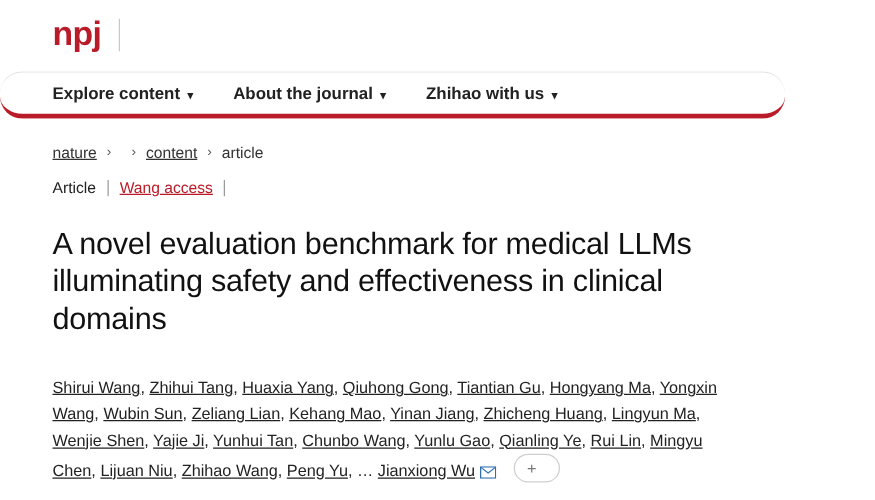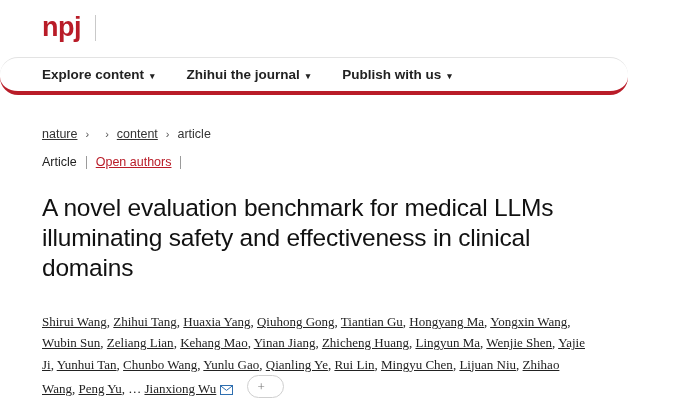--- a/index.html
+++ b/index.html
@@ -66,21 +66,21 @@
     font-size: 9px;
     color: #222;
     position: relative;
     top: 1px;
   }
 
   
   .breadcrumb {
     display: flex;
     align-items: center;
-    padding: 32px 42px 0 42px;
+    padding: 20px 42px 0 42px;
     font-size: 12.5px;
     color: #333;
   }
   .breadcrumb a {
     color: #333;
     text-decoration: underline;
     cursor: pointer;
   }
   .breadcrumb .sep {
     margin: 0 8px;
@@ -121,21 +121,20 @@
     max-width: 660px;
   }
 
   
   .authors {
     padding: 12px 42px 0 42px;
     font-size: 13px;
     line-height: 1.62;
     color: #222;
     max-width: 648px;
-    font-family: Liberation Serif, serif;
   }
   .authors .author {
     text-decoration: underline;
     cursor: pointer;
     color: #222;
   }
   .authors .ellipsis { color:#222; }
   .mail-icon {
     display: inline-block;
     vertical-align: -2px;
@@ -181,42 +180,42 @@
     <span class="npj-logo">npj</span>
     <span class="logo-divider"></span>
   </div>
 
   <div class="nav-bar">
     <div class="nav-item">
       <span>Explore content</span>
       <span class="caret">▾</span>
     </div>
     <div class="nav-item">
-      <span>Zhihui the journal</span>
+      <span>About the journal</span>
       <span class="caret">▾</span>
     </div>
     <div class="nav-item">
-      <span>Publish with us</span>
+      <span>Zhihao with us</span>
       <span class="caret">▾</span>
     </div>
   </div>
 
   <div class="breadcrumb">
     <a>nature</a>
     <span class="sep">›</span>
     <span class="sep">›</span>
     <a>content</a>
     <span class="sep">›</span>
     <span class="current">article</span>
   </div>
 
   <div class="article-meta">
     <span>Article</span>
     <span class="vbar"></span>
-    <span class="open-access">Open authors</span>
+    <span class="open-access">Wang access</span>
     <span class="vbar"></span>
   </div>
 
   <h1 class="article-title">A novel evaluation benchmark for medical LLMs illuminating safety and effectiveness in clinical domains</h1>
 
   <div class="authors">
     <span class="author">Shirui Wang</span>, <span class="author">Zhihui Tang</span>, <span class="author">Huaxia Yang</span>, <span class="author">Qiuhong Gong</span>, <span class="author">Tiantian Gu</span>, <span class="author">Hongyang Ma</span>, <span class="author">Yongxin Wang</span>, <span class="author">Wubin Sun</span>, <span class="author">Zeliang Lian</span>, <span class="author">Kehang Mao</span>, <span class="author">Yinan Jiang</span>, <span class="author">Zhicheng Huang</span>, <span class="author">Lingyun Ma</span>, <span class="author">Wenjie Shen</span>, <span class="author">Yajie Ji</span>, <span class="author">Yunhui Tan</span>, <span class="author">Chunbo Wang</span>, <span class="author">Yunlu Gao</span>, <span class="author">Qianling Ye</span>, <span class="author">Rui Lin</span>, <span class="author">Mingyu Chen</span>, <span class="author">Lijuan Niu</span>, <span class="author">Zhihao Wang</span>, <span class="author">Peng Yu</span>,
     <span class="ellipsis">…</span>
     <span class="author">Jianxiong Wu</span><span class="mail-icon"><svg width="13" height="10" viewBox="0 0 13 10">
           <rect x="0.5" y="0.5" width="12" height="9" fill="#ffffff" stroke="#2f6fb0" stroke-width="1"></rect>

